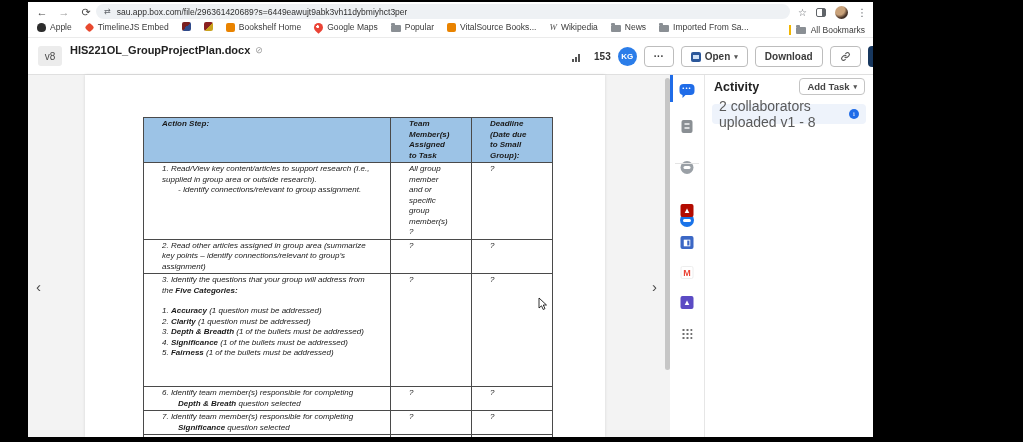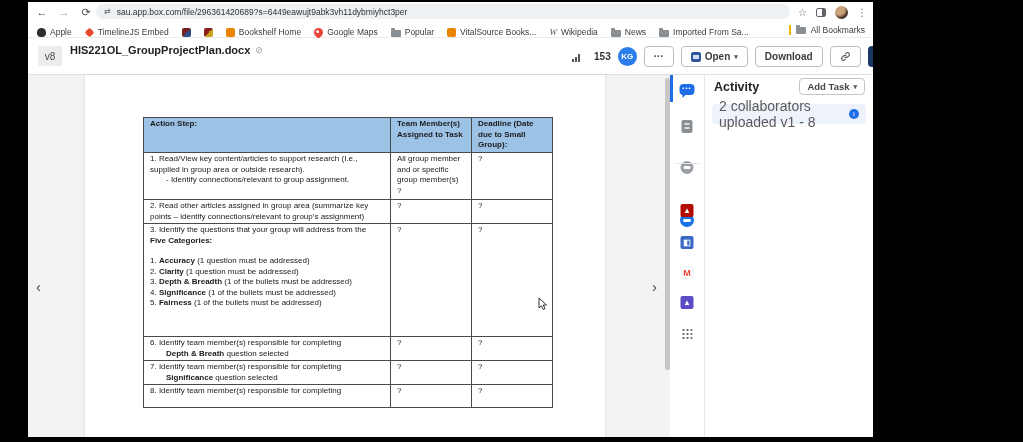--- a/index.html
+++ b/index.html
@@ -22,21 +22,21 @@
                   align-items:center; gap:9px; }
   .star { font-size:10px; color:#5f6368; }
   .panelicon { width:10px; height:9px; border:1.2px solid #5f6368; border-radius:2px; position:relative; }
   .panelicon::after { content:""; position:absolute; right:0; top:0; bottom:0; width:3px; background:#5f6368; }
   .chrome-avatar { width:13px; height:13px; border-radius:50%;
                    background:radial-gradient(circle at 35% 30%, #c9a27a 0 40%, #4a3428 65%, #222 100%); }
   .kebab { font-size:10px; color:#5f6368; }
 
   
   .bookmarks { position:absolute; left:0; top:20px; width:845px; height:16px; background:#fff;
-               border-bottom:1px solid #ebebeb; display:flex; align-items:flex-end; gap:13px;
+               border-bottom:1px solid #ebebeb; display:flex; align-items:flex-start; gap:13px;
                padding-left:9px; font-size:8.5px; color:#3a3a3a; }
   .bm { display:flex; align-items:center; gap:4px; white-space:nowrap; }
   .bm-ico { width:9px; height:9px; display:inline-block; border-radius:2px; flex:0 0 auto; }
   .ico-apple { background:#2d2d2d; border-radius:50% 50% 45% 45%; }
   .ico-diamond { background:#e8492f; transform:rotate(45deg); width:7px; height:7px; margin:1px; }
   .ico-fav1 { background:linear-gradient(135deg,#7a1f1f 50%, #2f4a8a 50%); }
   .ico-fav2 { background:linear-gradient(135deg,#8a2020 50%, #caa21f 50%); }
   .ico-orange { background:#e98300; border-radius:2px; }
   .ico-pin { background:radial-gradient(circle at 50% 35%, #fff 0 18%, #ea4335 20% 100%); border-radius:50% 50% 50% 0; transform:rotate(-45deg); }
   .ico-w { font-family:"Liberation Serif", serif; font-size:9px; color:#555; width:auto; height:auto; }
@@ -80,22 +80,22 @@
   .page { position:absolute; left:57px; top:0; width:520px; height:362px; background:#fff;
           box-shadow:0 0 3px rgba(0,0,0,.12); overflow:hidden; }
   .chev { position:absolute; font-size:15px; color:#4a4a4a; top:203px; }
   .chev.left { left:8px; } .chev.right { left:624px; }
   .scrollbar { position:absolute; left:637px; top:3px; width:5px; height:292px; background:#c6c6c6;
                border-radius:3px; }
 
   
   .doctable { position:absolute; left:58px; top:42px; width:409px; border-collapse:collapse;
               table-layout:fixed; font-size:8px; line-height:10.5px; color:#1a1a1a; }
-  .doctable td, .doctable th { border:1px solid #4a4a4a; vertical-align:top; padding:1px 6px;
-              font-weight:normal; text-align:left; overflow:hidden; }
+  .doctable td, .doctable th { border:1px solid #4a4a4a; vertical-align:top; padding:1px 18px;
+              font-weight:normal; text-align:left; overflow:hidden;font-style:italic; }
   .c1 { width:247px; } .c2 { width:81px; } .c3 { width:81px; }
   .doctable thead th { background:#9cc3e6; font-weight:bold; }
   .thc { text-align:center; }
   .b { font-weight:bold; }
   .indent { margin-left:16px; }
   .gap { height:10px; }
 
   
   .rail { position:absolute; left:642px; top:0; width:35px; height:362px; background:#fff;
           border-right:1px solid #e6e6e6; }

